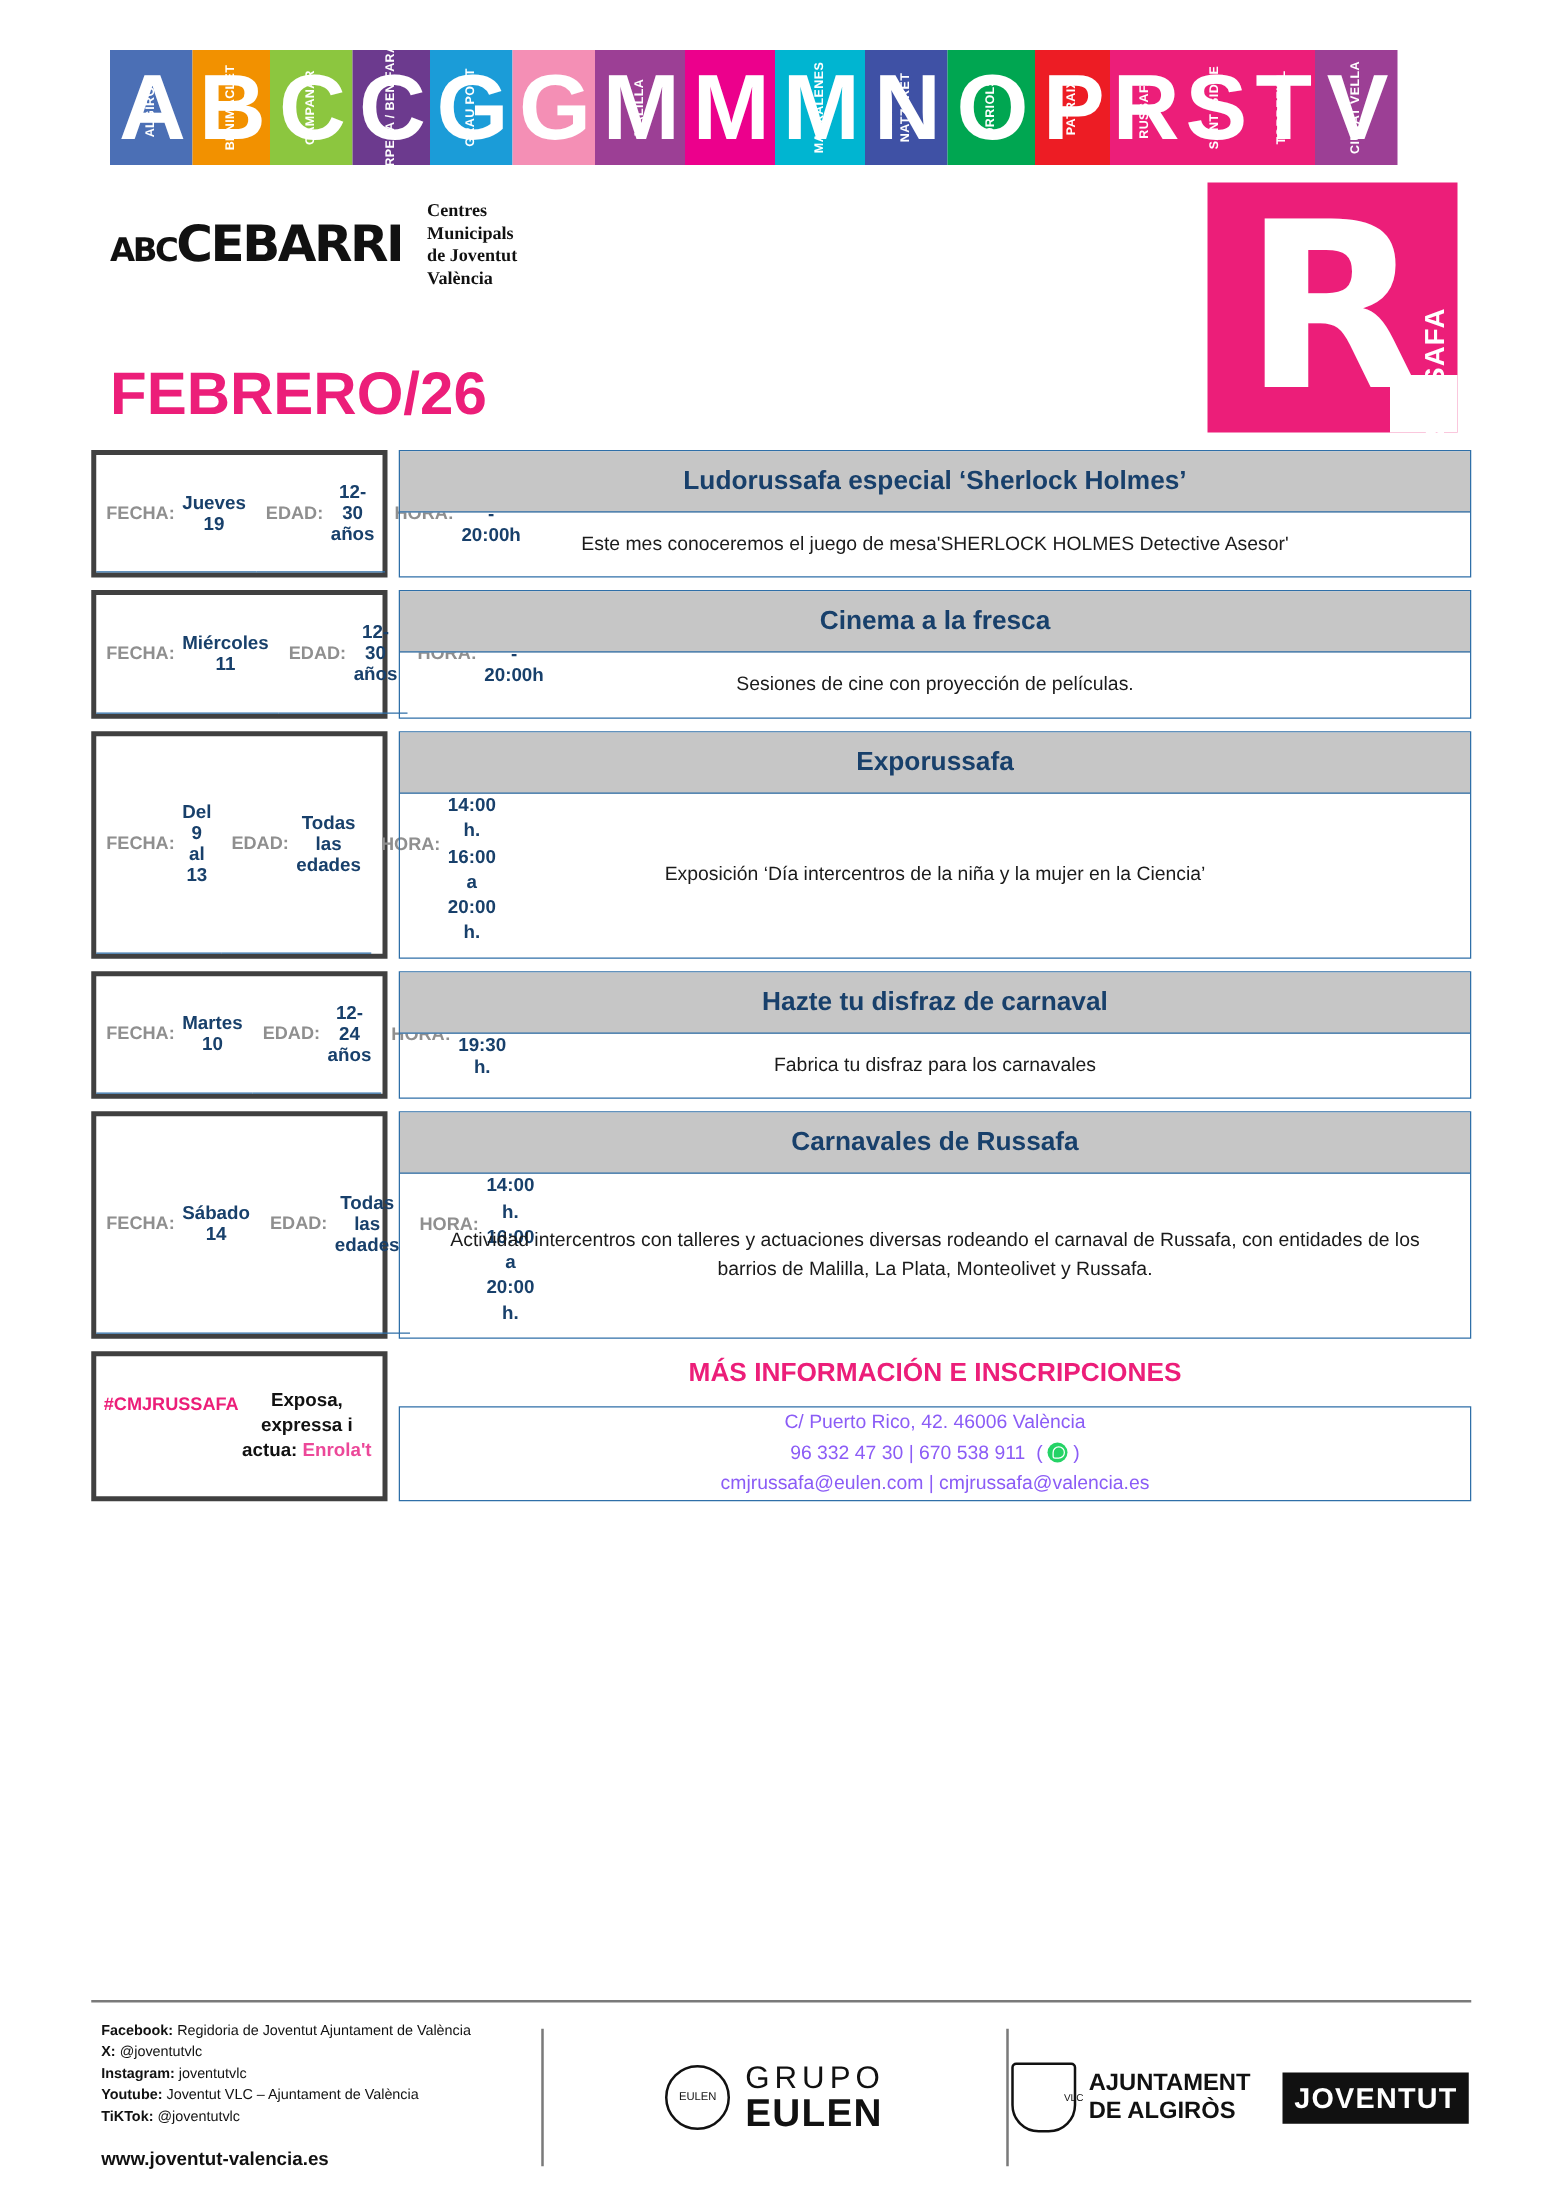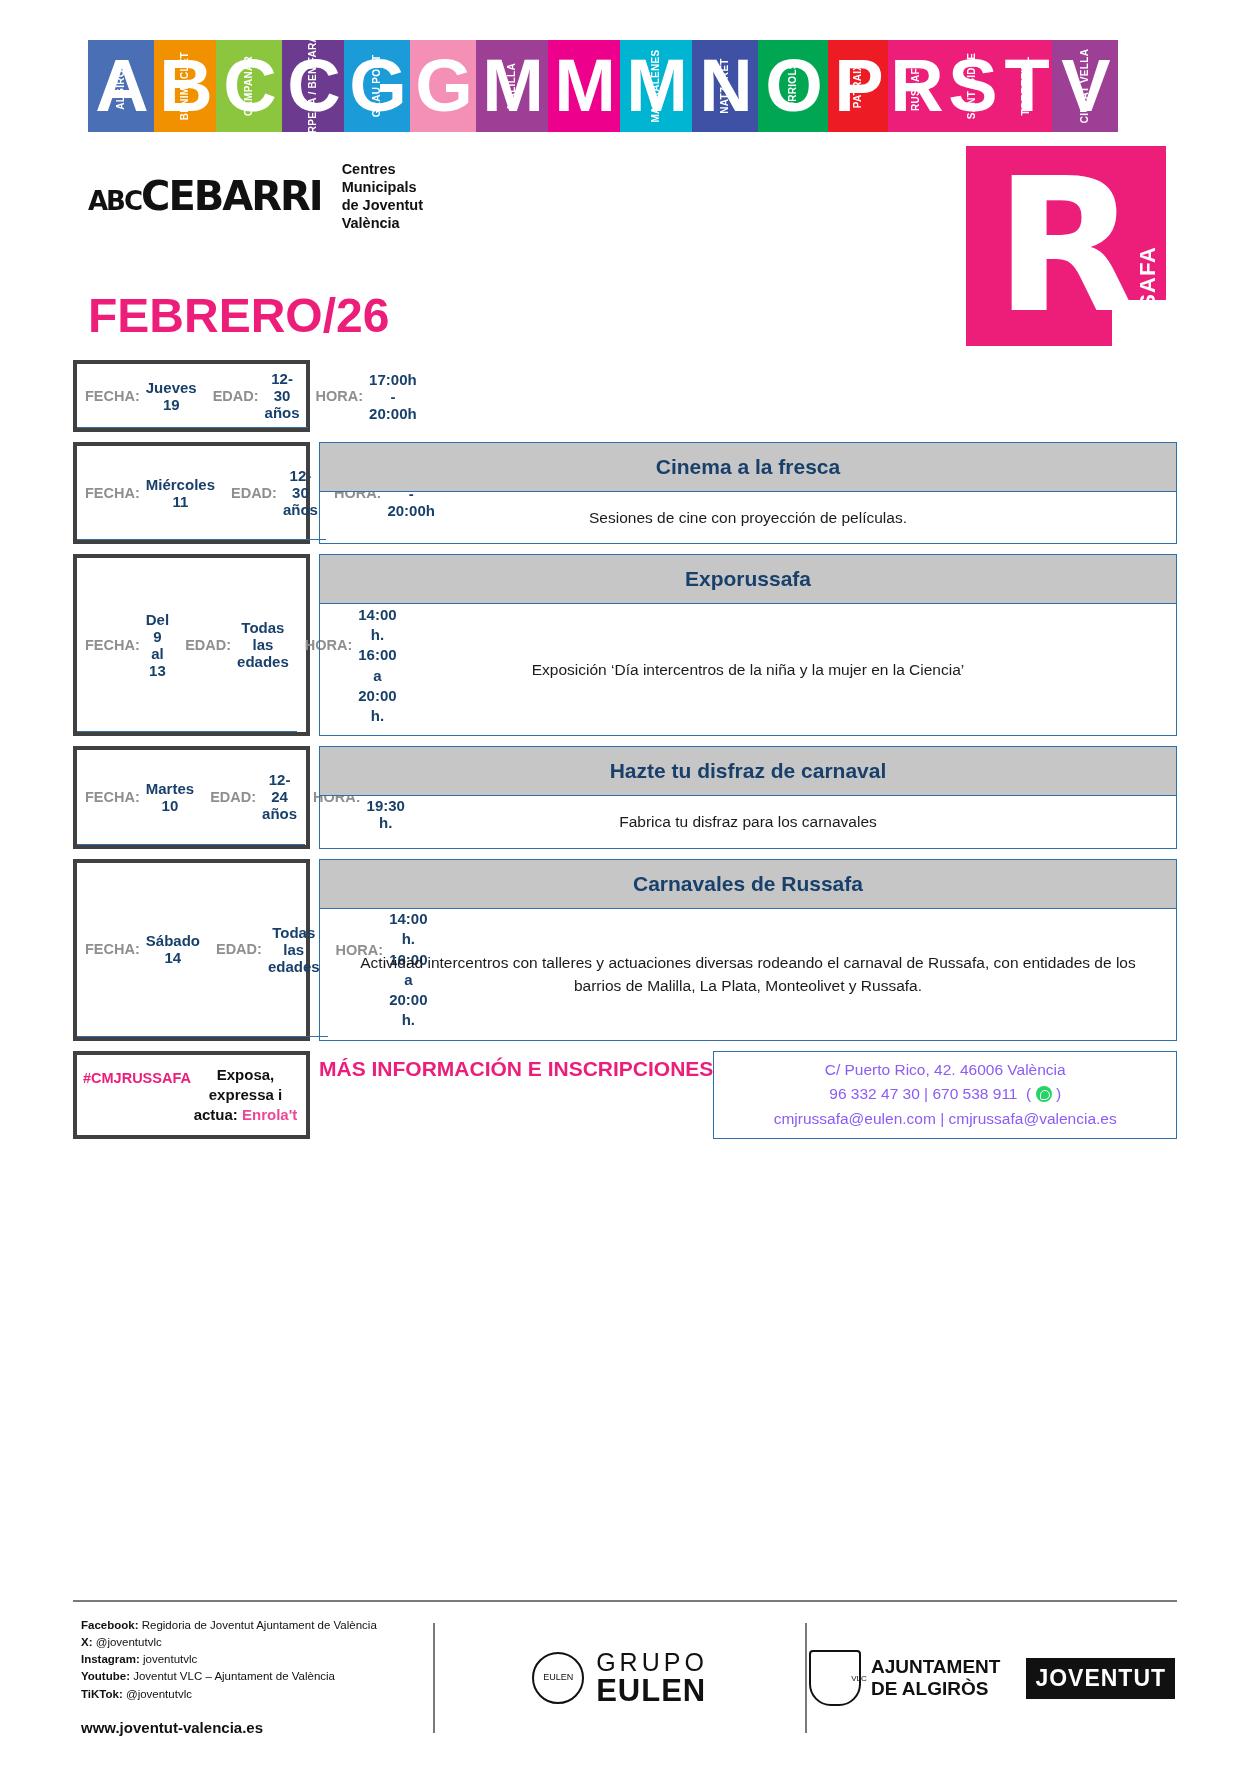--- a/index.html
+++ b/index.html
@@ -61,20 +61,21 @@
     color: #111;
     font-family: "DejaVu Sans", sans-serif;
   }
   .abc-mark .small { font-size: 26px; }
   .logo-sub {
     margin-left: 20px;
     font-size: 14.5px;
     font-weight: bold;
     line-height: 1.25;
     color: #111;
+    font-family: Liberation Serif, serif;
   }
 
   
   .big-r {
     position: absolute;
     right: 86px; top: 146px;
     width: 200px; height: 200px;
     background: #ec1e79;
   }
   .big-r .rtext {
@@ -203,21 +204,21 @@
     font-size: 15px;
     color: #111;
     line-height: 1.35;
   }
   .slogan .pink { color: #ec4899; }
 
   .info-right {
     flex: 1;
     margin-left: 9px;
     display: flex;
-    flex-direction: row;
+    flex-direction: column;
   }
   .info-head {
     text-align: center;
     color: #ec1e79;
     font-weight: bold;
     font-size: 21px;
     padding: 6px 0 14px 0;
   }
   .info-box {
     flex: 1;
@@ -415,20 +416,27 @@
         </div>
         <div class="lcell">
           <span class="lbl">EDAD:</span>
           <span class="val">12-30 años</span>
         </div>
         <div class="lcell">
           <span class="lbl">HORA:</span>
           <span class="val">17:00h - 20:00h</span>
         </div>
       </div>
+      <div class="right-col">
+        <div class="act-title">Ludorussafa  especial ‘Sherlock Holmes’</div>
+        <div class="act-body">
+          <div>Este mes conoceremos el juego de mesa</div>
+          <div>'SHERLOCK HOLMES Detective Asesor'</div>
+        </div>
+      </div>
     </div>
     <div class="row">
       <div class="left-col">
         <div class="lcell">
           <span class="lbl">FECHA:</span>
           <span class="val">Miércoles 11</span>
         </div>
         <div class="lcell">
           <span class="lbl">EDAD:</span>
           <span class="val">12-30 años</span>

